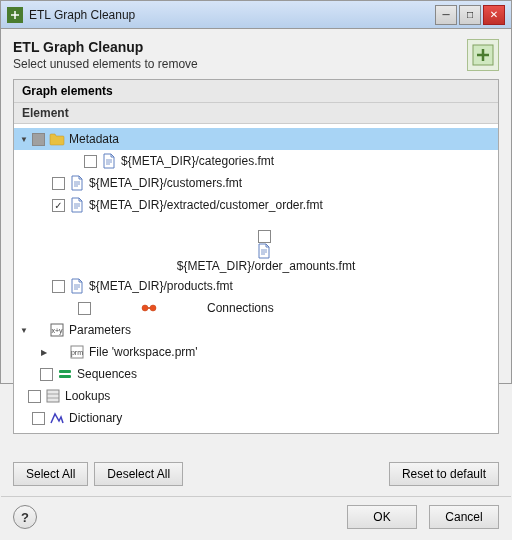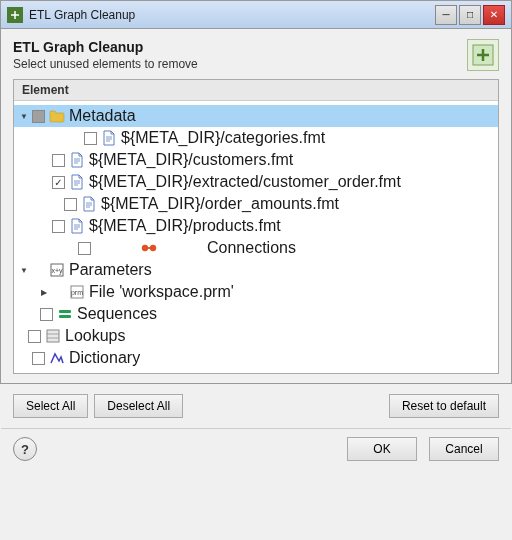--- a/index.html
+++ b/index.html
@@ -153,36 +153,36 @@
       width: 16px;
       height: 16px;
       display: inline-flex;
       align-items: center;
       justify-content: center;
       margin-right: 4px;
       flex-shrink: 0;
       font-size: 11px;
     }
     .item-label {
-      font-size: 16px;
+      font-size: 12px;
       color: #1a1a1a;
     }
     .column-header {
       background: #e8e8e8;
       padding: 3px 8px;
       font-size: 12px;
       font-weight: bold;
       border-bottom: 1px solid #ccc;
       color: #333;
     }
     .buttons-row {
       display: flex;
       align-items: center;
       justify-content: space-between;
-      margin-top: 12px;
+      margin-top: 20px;
     }
     .left-buttons { display: flex; gap: 6px; }
     .btn {
       padding: 4px 12px;
       border: 1px solid #aaa;
       background: linear-gradient(to bottom, #f5f5f5, #e0e0e0);
       cursor: pointer;
       font-size: 12px;
       min-width: 60px;
       text-align: center;
@@ -248,20 +248,21 @@
       <div class="header-icon">
         <svg width="24" height="24" viewBox="0 0 24 24">
           <rect x="2" y="2" width="20" height="20" fill="#d0e8c0" stroke="#80a060" stroke-width="1"></rect>
           <line x1="6" y1="12" x2="18" y2="12" stroke="#4a7c2f" stroke-width="2.5"></line>
           <line x1="12" y1="6" x2="12" y2="18" stroke="#4a7c2f" stroke-width="2.5"></line>
         </svg>
       </div>
     </div>
 
     <div class="panel">
+      <div class="panel-title">Graph elements</div>
       <div class="column-header">Element</div>
       <div class="panel-content" id="tree-container">
           <div class="tree-item selected" style="padding-left: 4px;">
             <span class="expand-arrow" style="font-size: 8px; color: rgb(68, 68, 68);">▼</span>
             <span class="checkbox" style="background: rgb(160, 160, 160);"></span>
             <span class="node-icon">
               <svg width="16" height="16" viewBox="0 0 16 16">
       <path d="M1 4 Q1 3 2 3 L6 3 L7 5 L14 5 Q15 5 15 6 L15 13 Q15 14 14 14 L2 14 Q1 14 1 13Z" fill="#e8c040" stroke="#c09020" stroke-width="0.5"></path>
     </svg>
             </span>
@@ -302,21 +303,21 @@
               <svg width="16" height="16" viewBox="0 0 16 16">
       <path d="M3 1 L10 1 L13 4 L13 15 L3 15 Z" fill="white" stroke="#6080c0" stroke-width="1"></path>
       <path d="M10 1 L10 4 L13 4" fill="none" stroke="#6080c0" stroke-width="1"></path>
       <line x1="5" y1="7" x2="11" y2="7" stroke="#6080c0" stroke-width="0.8"></line>
       <line x1="5" y1="9" x2="11" y2="9" stroke="#6080c0" stroke-width="0.8"></line>
       <line x1="5" y1="11" x2="9" y2="11" stroke="#6080c0" stroke-width="0.8"></line>
     </svg>
             </span>
             <span class="item-label">${META_DIR}/extracted/customer_order.fmt</span>
           </div>
-          <div class="tree-item" style="padding-left: 36px;">
+          <div class="tree-item" style="padding-left: 24px; flex-direction: column;">
             <span class="expand-arrow"></span>
             <span class="checkbox"></span>
             <span class="node-icon">
               <svg width="16" height="16" viewBox="0 0 16 16">
       <path d="M3 1 L10 1 L13 4 L13 15 L3 15 Z" fill="white" stroke="#6080c0" stroke-width="1"></path>
       <path d="M10 1 L10 4 L13 4" fill="none" stroke="#6080c0" stroke-width="1"></path>
       <line x1="5" y1="7" x2="11" y2="7" stroke="#6080c0" stroke-width="0.8"></line>
       <line x1="5" y1="9" x2="11" y2="9" stroke="#6080c0" stroke-width="0.8"></line>
       <line x1="5" y1="11" x2="9" y2="11" stroke="#6080c0" stroke-width="0.8"></line>
     </svg>

